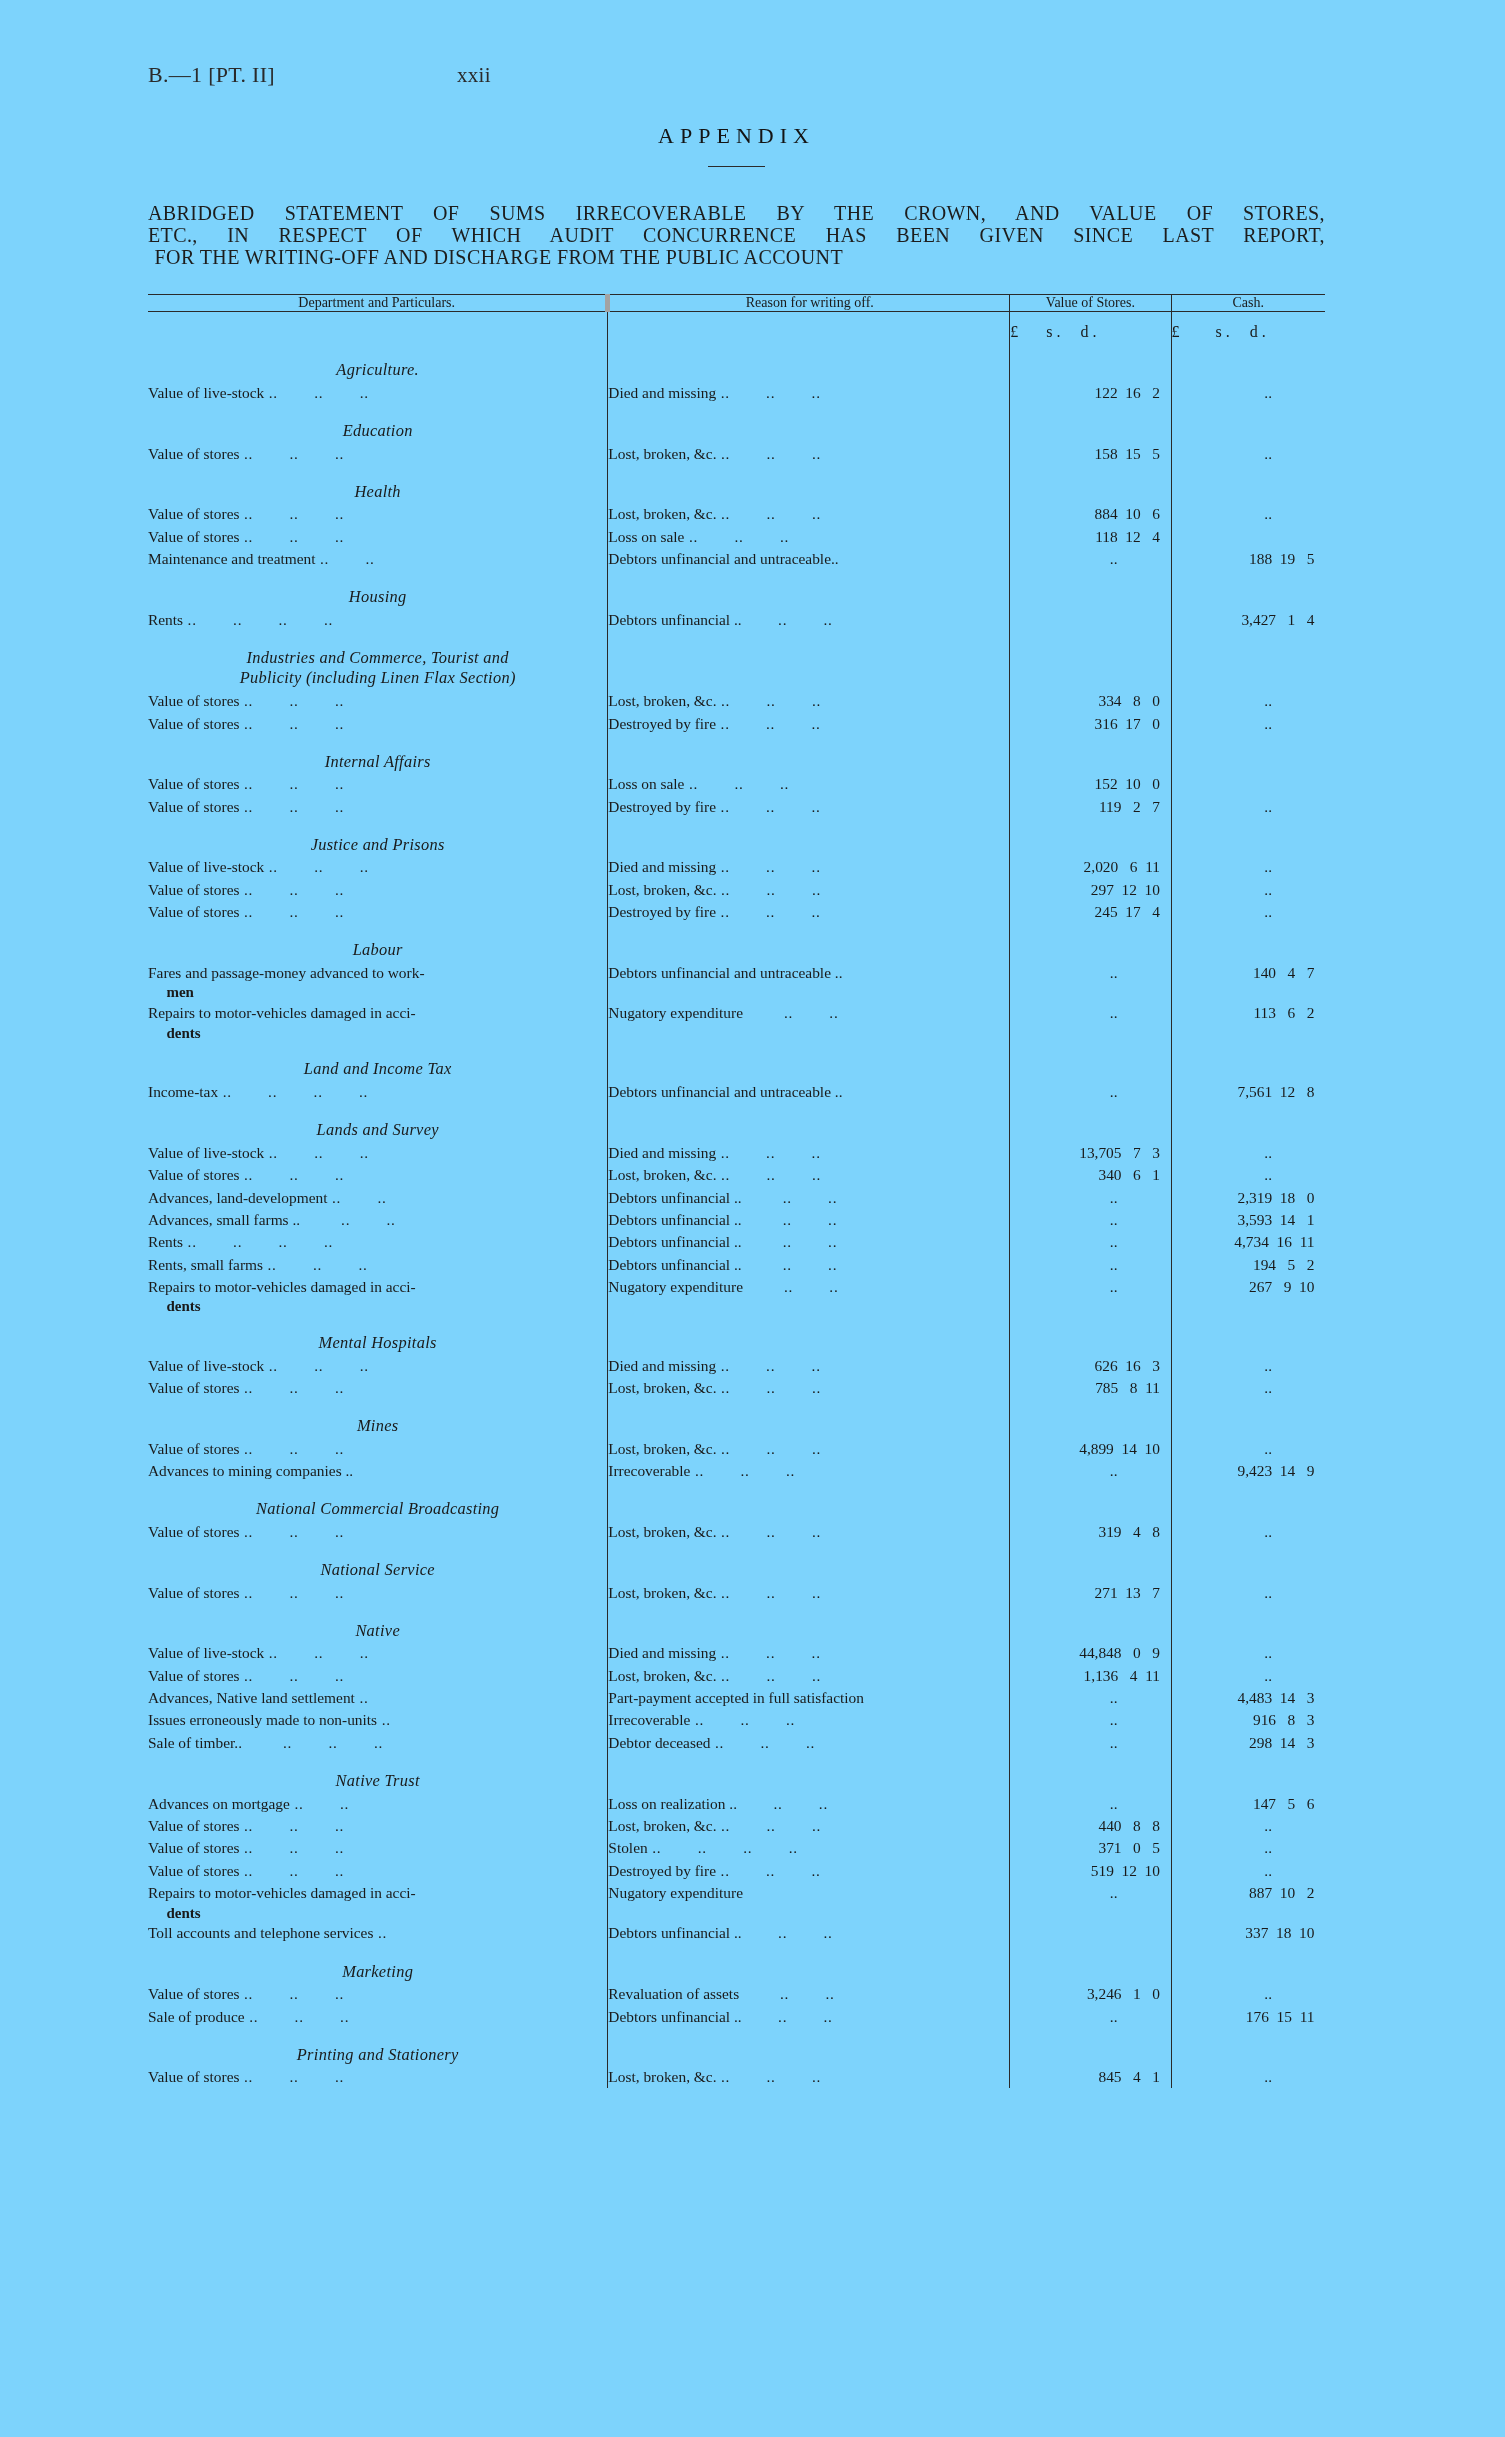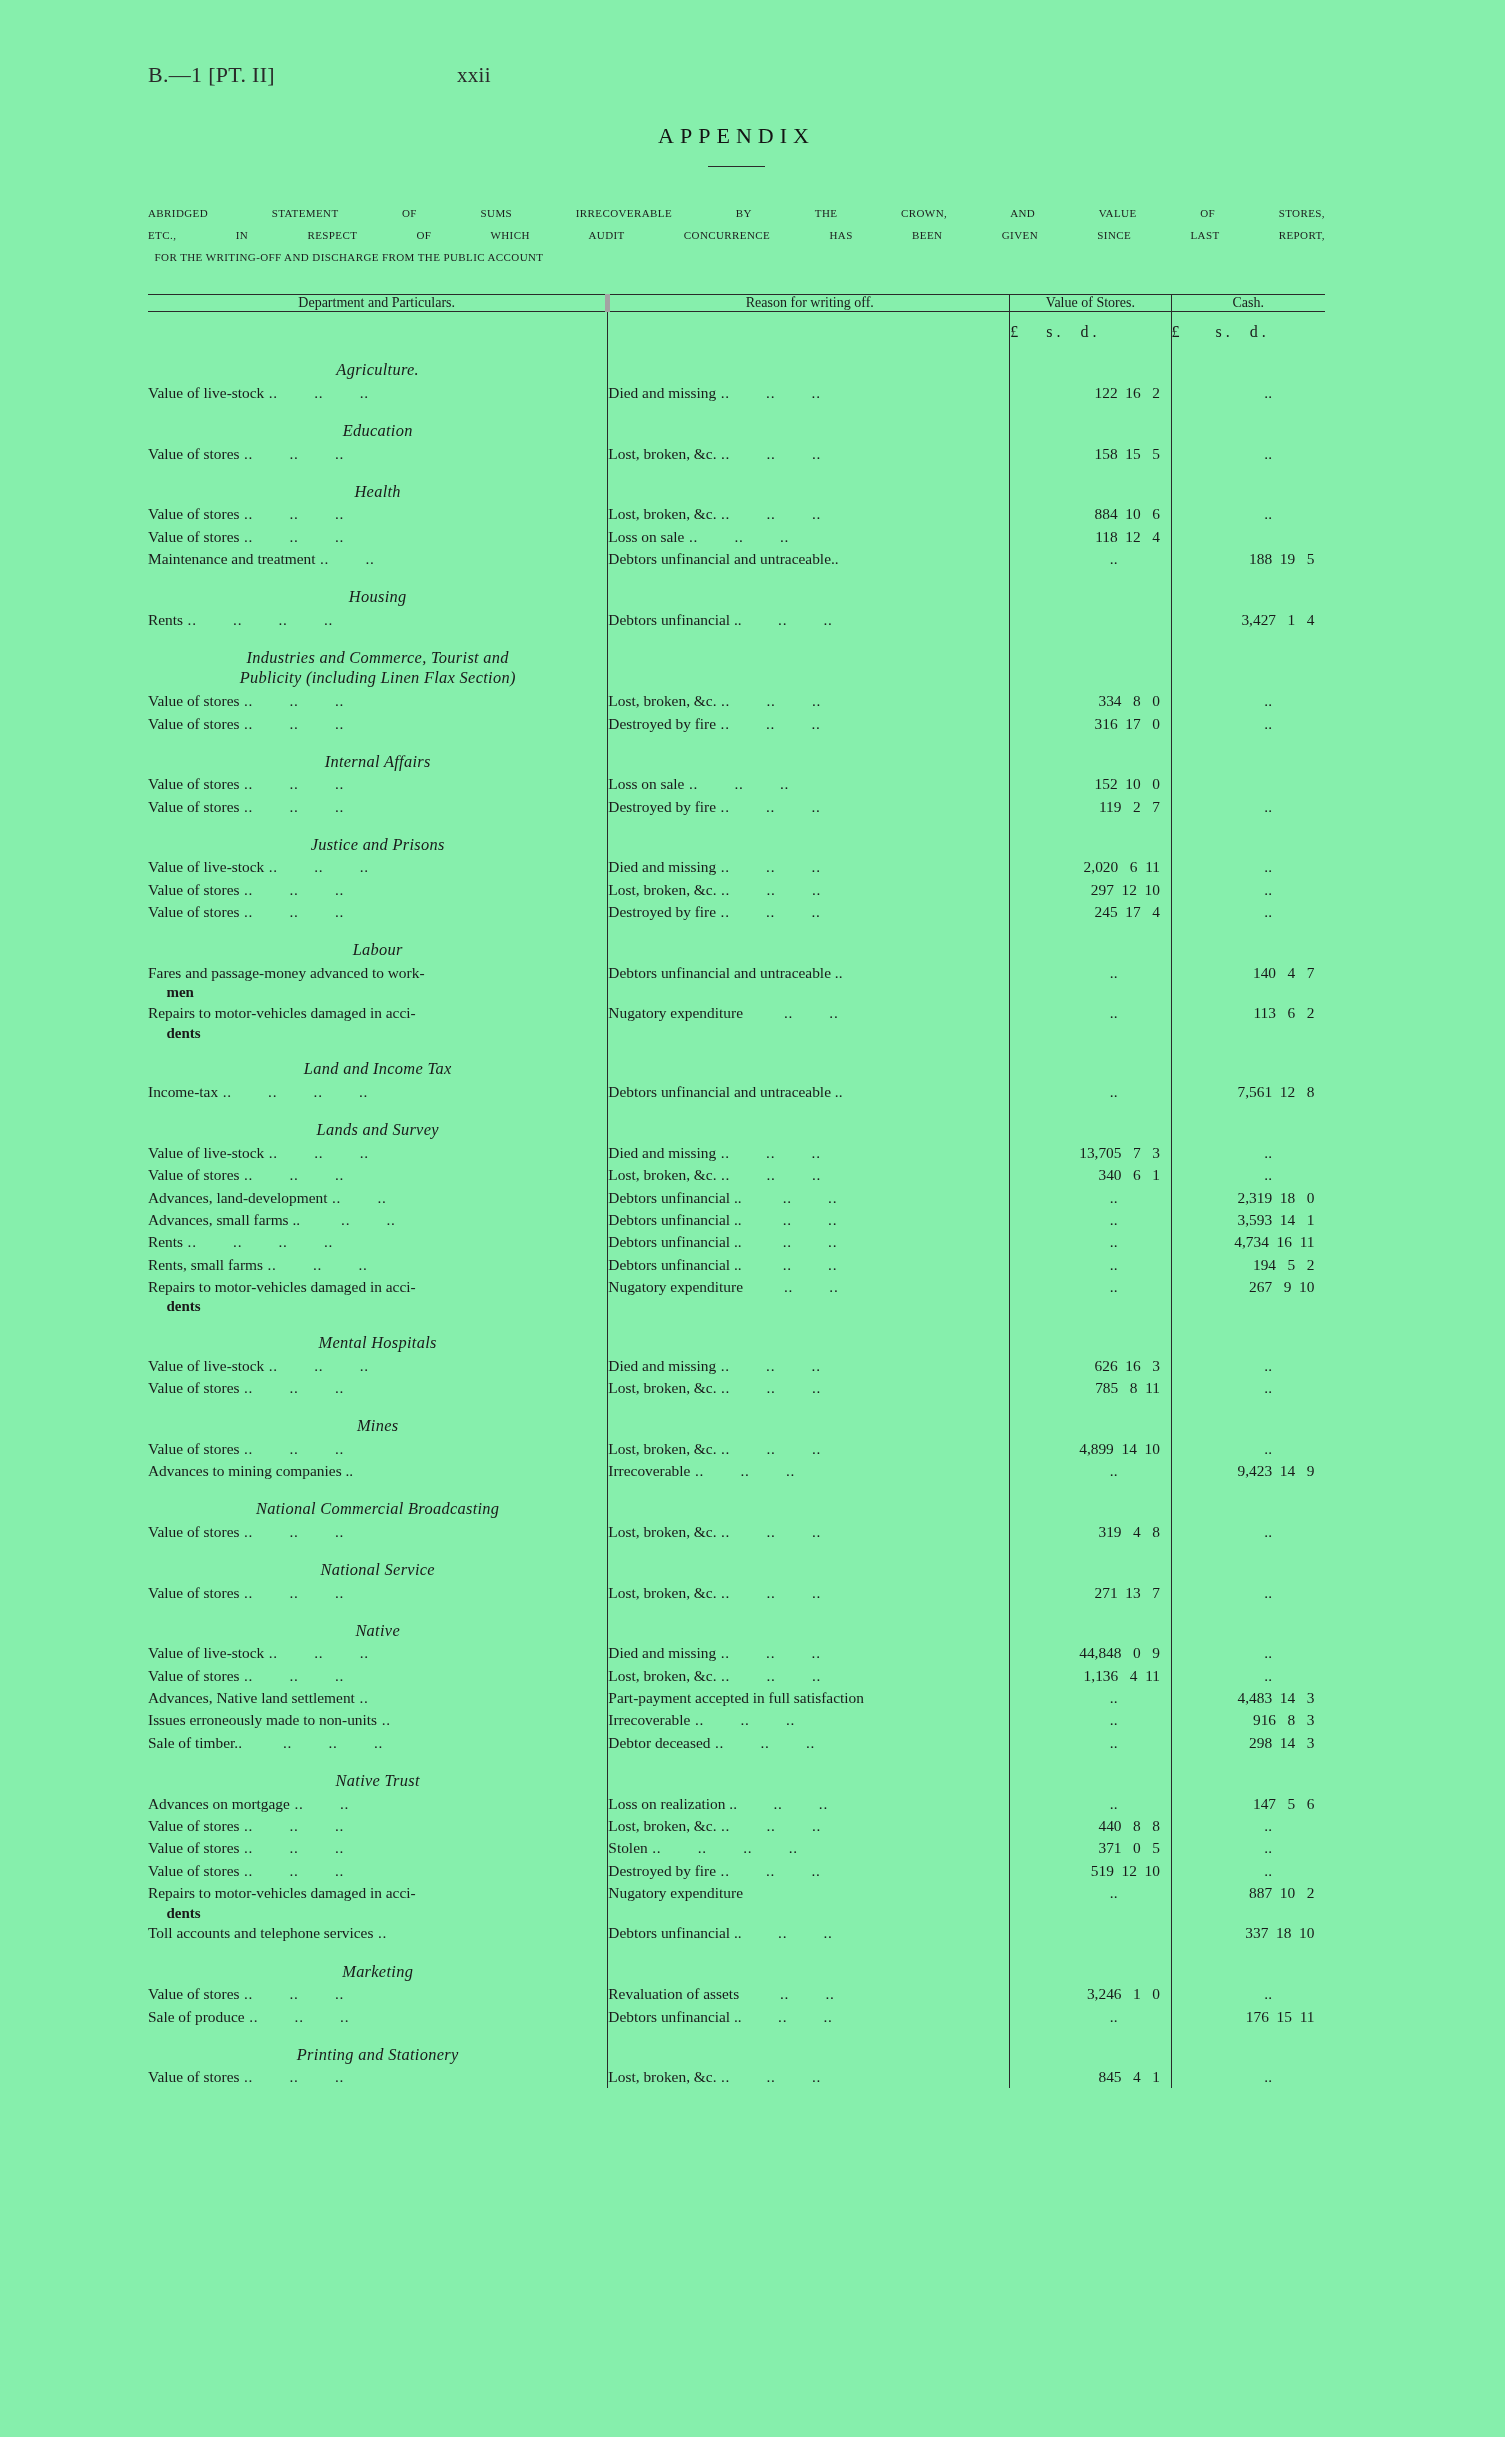--- a/index.html
+++ b/index.html
@@ -13,21 +13,21 @@
     font-family: "Liberation Serif", serif;
     color: #1a1a1a;
     position: relative;
     overflow: hidden;
   }
   .page {
     position: absolute;
     left: 0; top: 0;
     width: 1506px;
     height: 2438px;
-    background: #86efac;
+    background: #7dd3fc;
   }
   .inner {
     position: absolute;
     left: 148px;
     top: 62px;
     width: 1177px;
   }
   
   .runhead {
     display: flex;
@@ -52,21 +52,21 @@
     color: #141414;
   }
   .rule {
     width: 57px;
     height: 1.3px;
     background: #2b2b2b;
     margin: 17px auto 0 auto;
   }
   .subtitle {
     margin-top: 35px;
-    font-size: 11px;
+    font-size: 20px;
     line-height: 22px;
     letter-spacing: 0.4px;
     color: #1d1d1d;
     text-align: center;
     text-transform: uppercase;
   }
   .subtitle .l1 { display:block; text-align: justify; text-align-last: justify;}
   .subtitle .l2 { display:block; text-align: justify; text-align-last: justify;}
   .subtitle .l3 { display:block; text-align: left; padding-left: 6.6px;}
 

